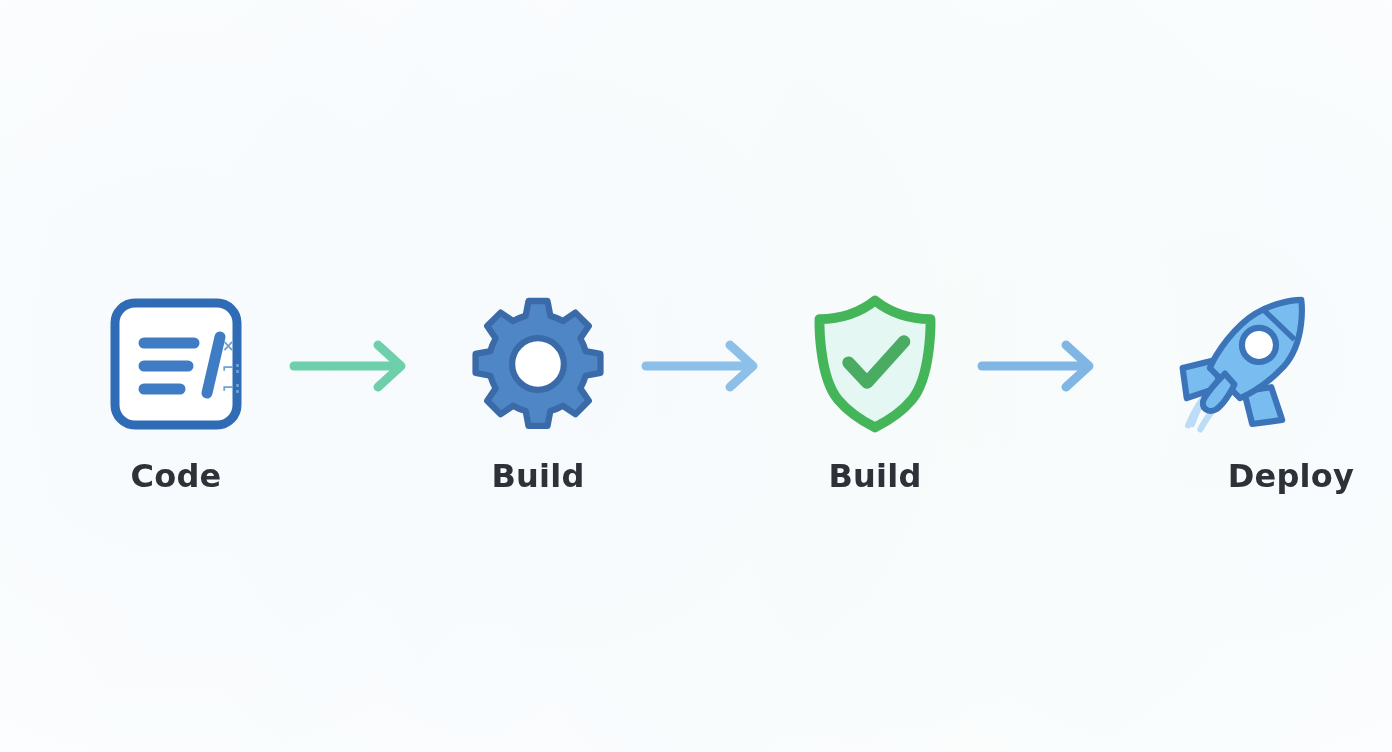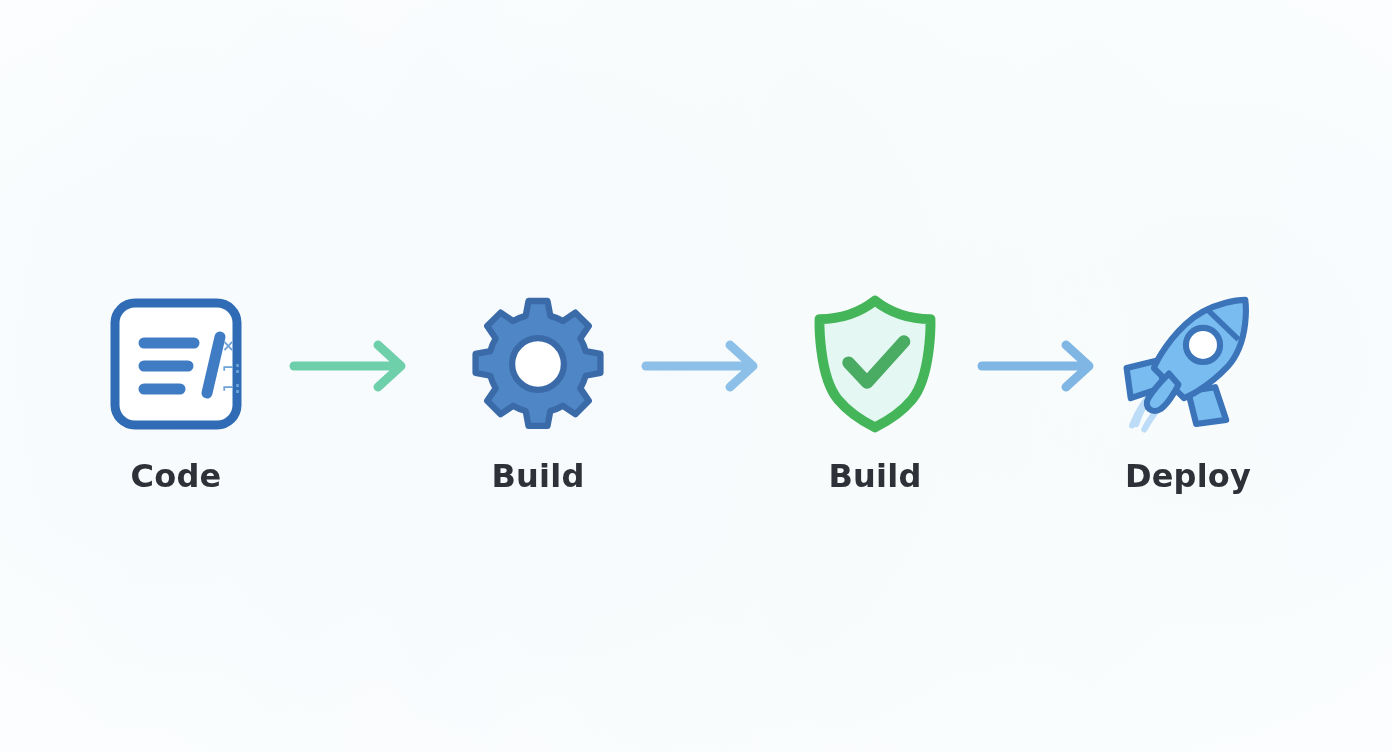--- a/index.html
+++ b/index.html
@@ -55,21 +55,21 @@
     font-weight: bold;
     letter-spacing: 0.2px;
     color: #2e3238;
     line-height: 1;
     font-family: "DejaVu Sans", sans-serif;
   }
 
   #stage-code   { left: 176px; }
   #stage-build  { left: 538px; }
   #stage-test   { left: 875px; }
-  #stage-deploy { left: 1188px; }
+  #stage-deploy { left: 1244px; text-align: right; }
 
   
   .connector {
     position: absolute;
     top: 338px;
     width: 132px;
     height: 56px;
   }
   #connector-1 { left: 288px; }
   #connector-2 { left: 640px; }

